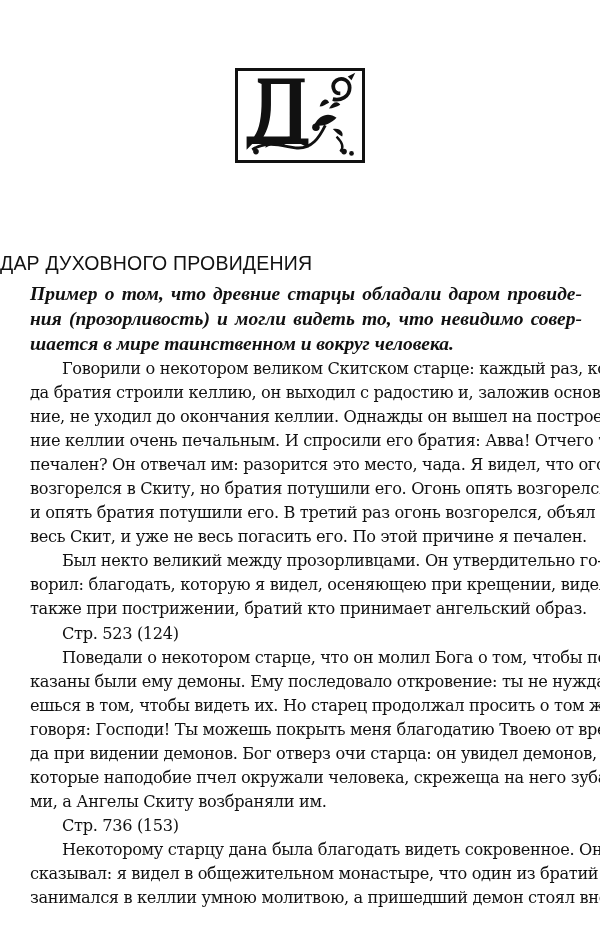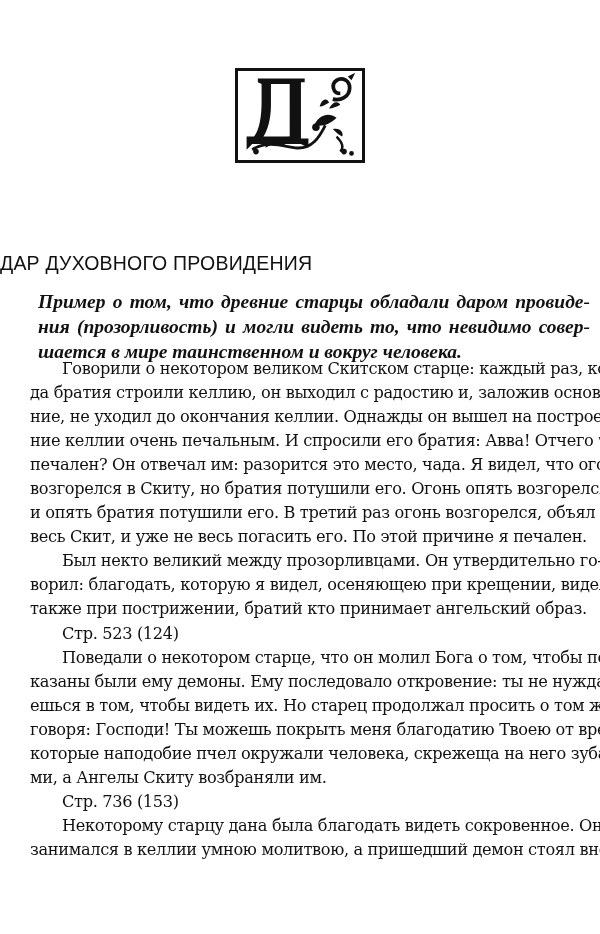--- a/index.html
+++ b/index.html
@@ -52,21 +52,21 @@
     .intro {
       position: absolute;
       left: 30px;
       top: 281px;
       width: 552px;
       font-family: "Liberation Serif", serif;
       font-style: italic;
       font-weight: bold;
       font-size: 19.5px;
       line-height: 25px;
-      margin: 8px;
+      margin: 0;
     }
     .intro .line, .body .line {
       display: block;
       white-space: nowrap;
       text-align: justify;
       text-align-last: justify;
     }
     .intro .line.last, .body .line.last {
       text-align-last: left;
     }
@@ -145,24 +145,26 @@
       <span class="line">ворил: благодать, которую я видел, осеняющею при крещении, видел</span>
       <span class="line last">также при пострижении, братий кто принимает ангельский образ.</span>
       <span class="ref">Стр. 523 (124)</span>
     </div>
 
     <div>
       <span class="line indent">Поведали о некотором старце, что он молил Бога о том, чтобы по-</span>
       <span class="line">казаны были ему демоны. Ему последовало откровение: ты не нужда-</span>
       <span class="line">ешься в том, чтобы видеть их. Но старец продолжал просить о том же,</span>
       <span class="line">говоря: Господи! Ты можешь покрыть меня благодатию Твоею от вре-</span>
+      <span class="line">да при видении демонов. Бог отверз очи старца: он увидел демонов,</span>
       <span class="line">которые наподобие пчел окружали человека, скрежеща на него зуба-</span>
       <span class="line last">ми, а Ангелы Скиту возбраняли им.</span>
       <span class="ref">Стр. 736 (153)</span>
     </div>
 
     <div>
       <span class="line indent">Некоторому старцу дана была благодать видеть сокровенное. Он</span>
+      <span class="line">сказывал: я видел в общежительном монастыре, что один из братий</span>
       <span class="line">занимался в келлии умною молитвою, а пришедший демон стоял вне</span>
     </div>
   </div>
 
 </div>
 
 </body></html>

